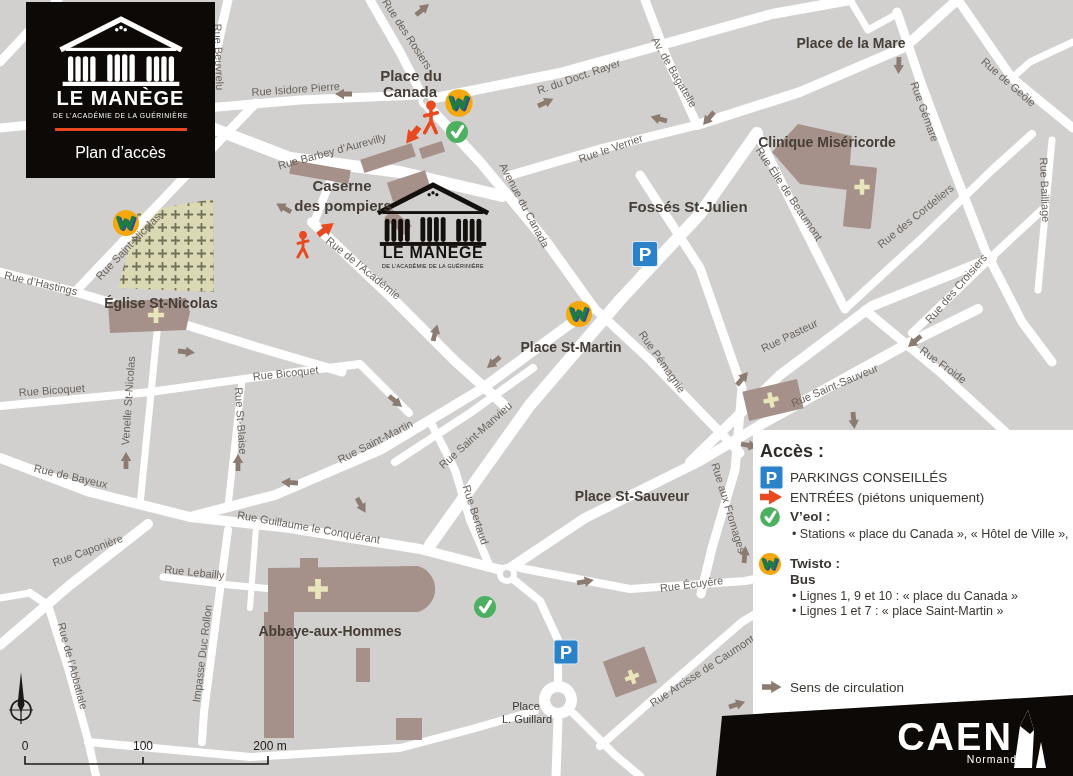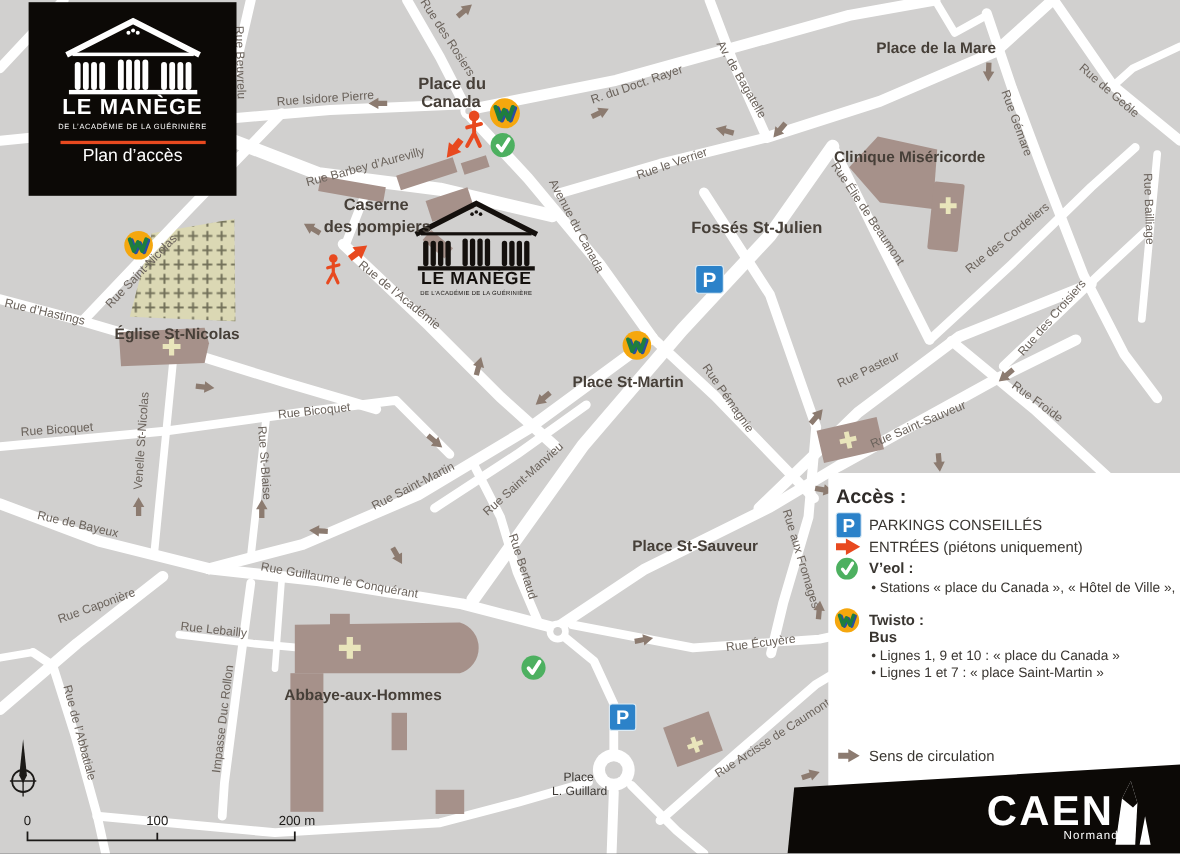--- a/index.html
+++ b/index.html
@@ -14,21 +14,21 @@
   .lg-title{font-size:18px;font-weight:bold;fill:#2f2b28;}
   .lg-item{font-size:13.5px;fill:#3a3631;}
   .lg-bold{font-size:13.5px;font-weight:bold;fill:#3a3631;}
   .lg-sub{font-size:12.5px;fill:#3a3631;}
   .scl{font-size:12px;fill:#1c1a18;}
   .logo-box{position:absolute;left:26px;top:2px;width:189px;height:176px;background:#0c0906;
             display:flex;flex-direction:column;align-items:center;color:#fff;}
   .logo-title{font-size:20px;font-weight:bold;letter-spacing:1px;margin-top:1px;}
   .logo-sub{font-size:6.8px;letter-spacing:0.6px;margin-top:2px;white-space:nowrap;}
   .logo-line{width:132px;height:3px;background:#e8491f;margin-top:9px;}
-  .logo-access{font-size:16px;margin-top:2px;}
+  .logo-access{font-size:16px;margin-top:13px;}
   .caen-city{font-size:38px;font-weight:bold;fill:#fff;letter-spacing:2px;}
   .caen-region{font-size:10.5px;fill:#fff;letter-spacing:1px;}
   .maplogo-t{font-size:16px;font-weight:bold;fill:#14100d;letter-spacing:0.6px;}
   .maplogo-s{font-size:5.4px;fill:#14100d;letter-spacing:0.3px;}
 </style>
 </head>
 <body>
 
 <div class="stage">
 

